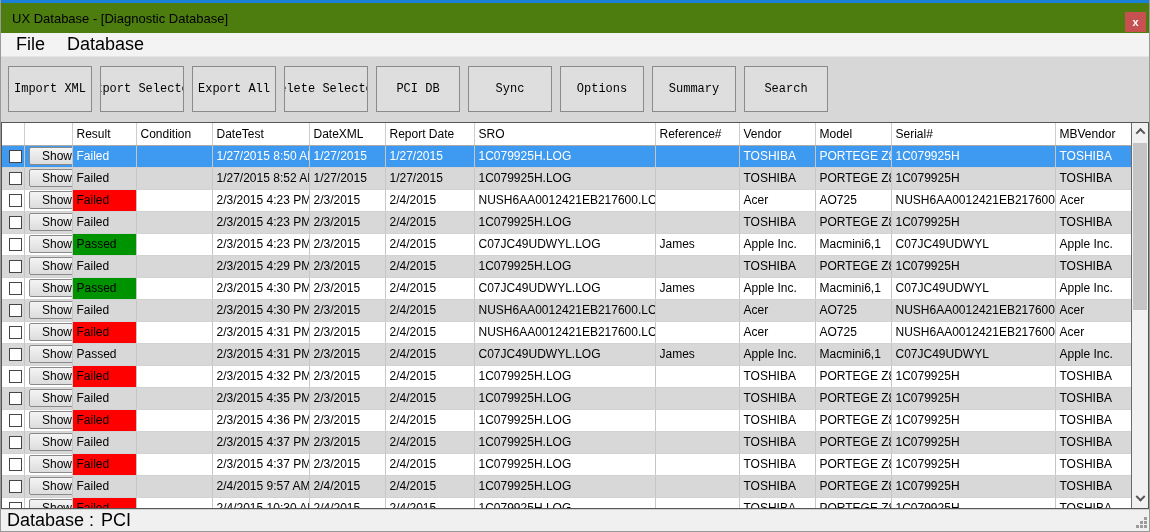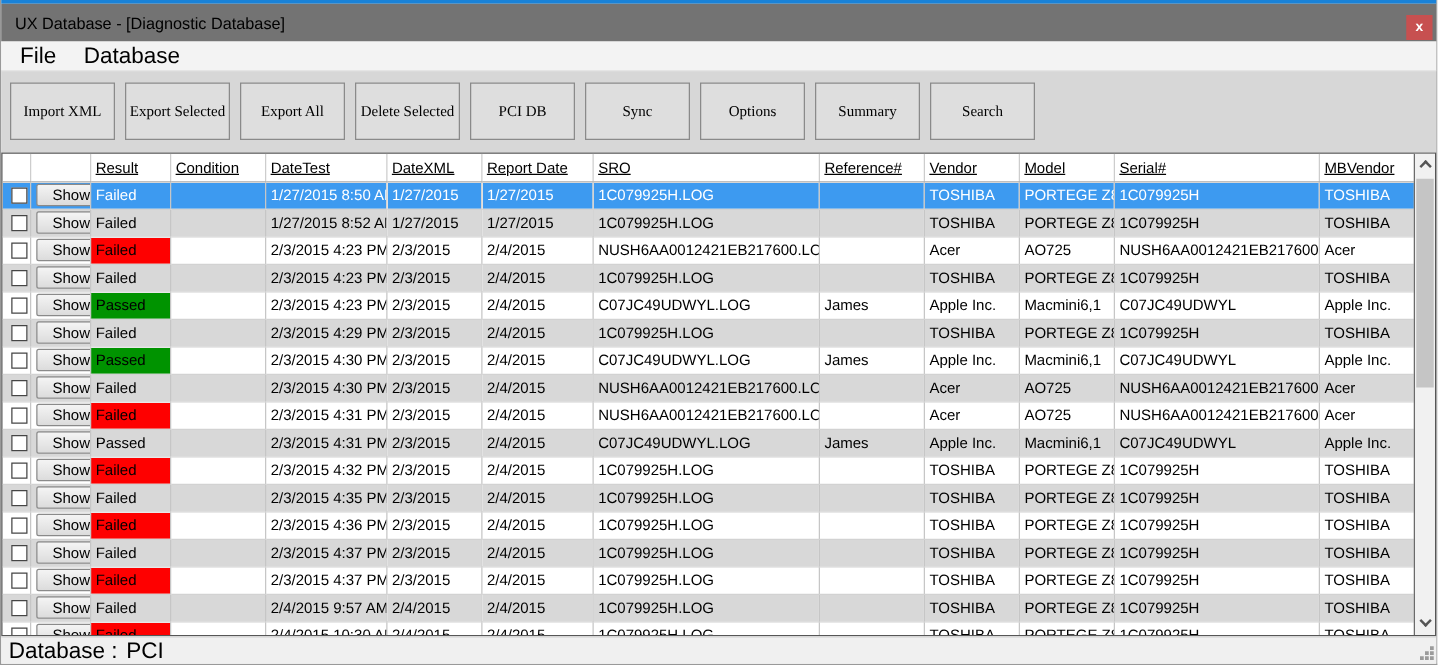--- a/index.html
+++ b/index.html
@@ -5,40 +5,40 @@
   :root{
     --accent:#1982d8; --close:#c75050; --sel:#3d9af0; --failed:#fe0000;
     --passed:#009300; --altrow:#d8d8d8;
   }
   *{box-sizing:border-box; margin:0; padding:0;}
   html,body{width:1150px;height:532px;overflow:hidden;}
   body{font-family:"Liberation Sans","DejaVu Sans",sans-serif;background:#fff;}
   .window{position:relative;width:1150px;height:532px;background:#fff;
           border:1px solid #999;border-top:none;}
   .accent{height:3px;background:var(--accent);}
-  .titlebar{height:30px;background:#737373;position:relative;}
+  .titlebar{height:30px;background:#4d7c0f;position:relative;}
   .title{position:absolute;left:11px;top:8px;font-size:13px;color:#000;}
   .close{position:absolute;top:9px;right:3px;width:21px;height:20px;background:var(--close);
          color:#fff;border:none;font-size:11px;font-weight:bold;text-align:center;line-height:20px;
          font-family:"Liberation Sans",sans-serif;cursor:default;}
   .menubar{height:23px;background:#f3f3f3;display:flex;align-items:center;}
   .menu-item{font-size:18px;color:#000;padding:0 11px;height:23px;line-height:23px;}
   .menu-item:first-child{margin-left:4px;}
   .toolbar{height:66px;background:#d7d7d7;border-top:1px solid #e5e5e5;
            padding:9px 0 0 7px;display:flex;gap:8px;}
   .tbtn{width:84px;height:46px;background:#dedede;border:1px solid #8a8a8a;
-        font-size:12px;color:#000;font-family:Liberation Serif, serif;
+        font-size:12px;color:#000;font-family:Liberation Mono, monospace;
         display:flex;align-items:center;justify-content:center;text-align:left;
         white-space:nowrap;overflow:hidden;}
   .grid{position:relative;height:387px;border:1px solid #565656;background:#fff;overflow:hidden;}
   table{border-collapse:collapse;table-layout:fixed;width:1131px;}
   th,td{height:22px;font-size:12px;font-weight:normal;text-align:left;color:#000;
         padding:0 2px 0 4px;white-space:nowrap;overflow:hidden;
         border-right:1px solid #c6c6c6;border-bottom:1px solid #d2d2d2;}
-  th{background:#fff;border-bottom:1px solid #ababab;border-right:1px solid #cdcdcd;text-decoration:underline;}
+  th{background:#fff;border-bottom:1px solid #ababab;border-right:1px solid #cdcdcd;}
   tr.alt td{background:#d8d8d8;background:var(--altrow);}
   tr.sel td{background:var(--sel);color:#fff;}
   td.failed{background:var(--failed);color:#000;}
   td.passed{background:var(--passed);color:#000;}
   tr.sel td.failed,tr.sel td.passed{background:var(--sel);color:#fff;}
   .checkbox{width:13px;height:13px;border:1px solid #454545;background:#fff;margin-left:3px;}
   .showbtn{display:block;width:57px;height:18px;margin:0 auto;
            background:linear-gradient(#f4f4f4,#dcdcdc);border:1px solid #8a8a8a;border-radius:2px;
            font-size:12px;color:#000;font-family:"Liberation Sans",sans-serif;line-height:15px;
            text-align:center;padding:0;}

